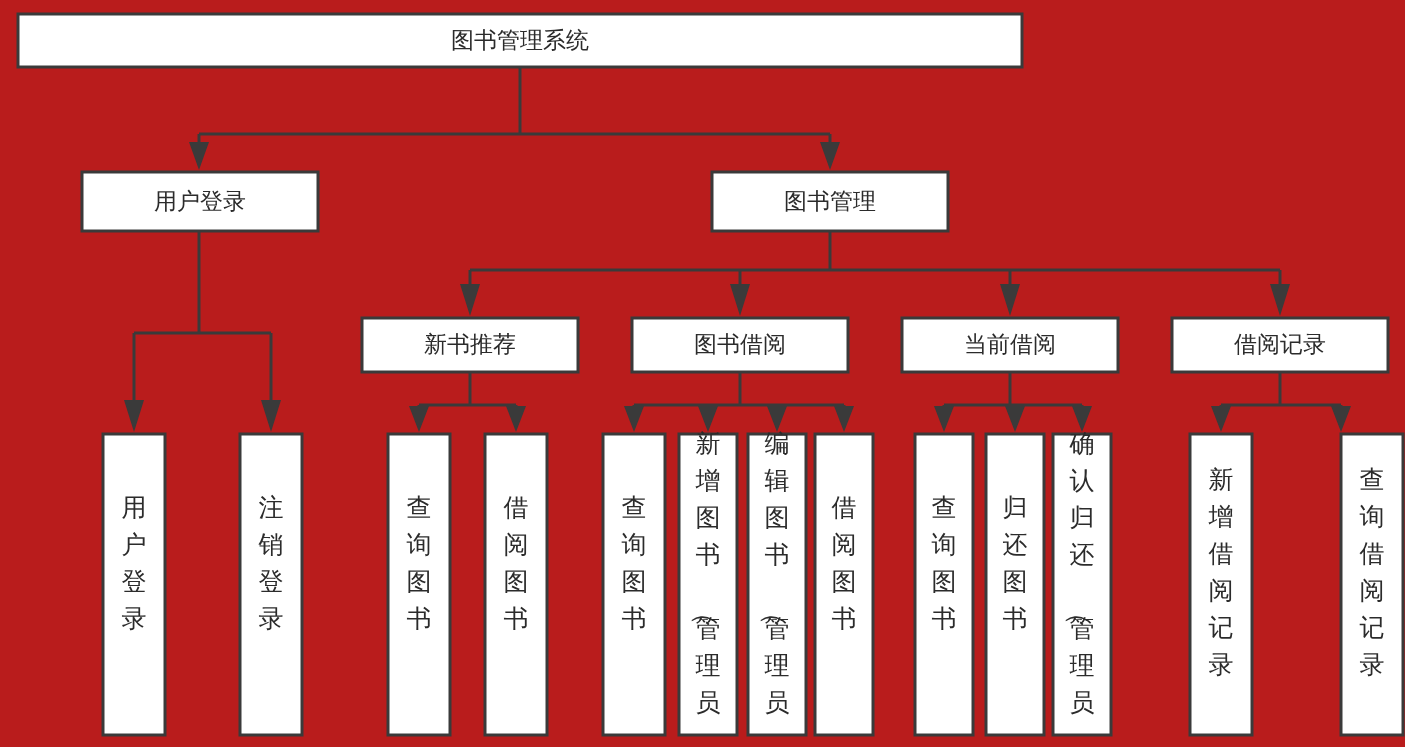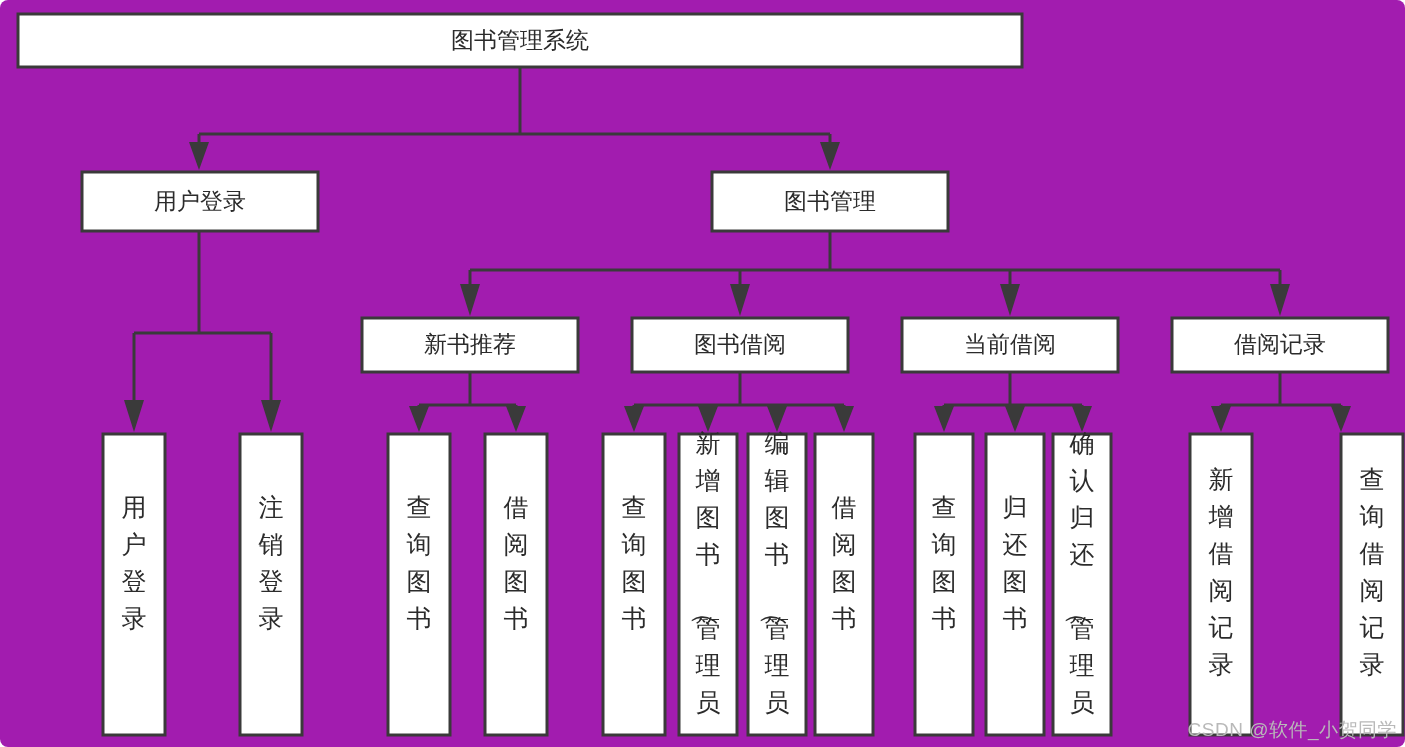--- a/index.html
+++ b/index.html
@@ -8,23 +8,22 @@
     padding: 0;
     background: #ffffff;
   }
   body {
     font-family: "Liberation Sans", "DejaVu Sans", sans-serif;
   }
   #diagram-root {
     position: relative;
     width: 1405px;
     height: 747px;
-    background: #a21caf;
+    background: #b91c1c;
     overflow: hidden;
-    border-radius: 8px;
   }
   svg.diagram-canvas {
     position: absolute;
     left: 0;
     top: 0;
     width: 1405px;
     height: 747px;
     display: block;
   }
   .node-rect {
@@ -221,14 +220,13 @@
       <rect class="node-rect" x="1190" y="434" width="62" height="301"></rect>
       <text class="vertical-label" x="1221" y="488"><tspan x="1221" y="488">新</tspan><tspan x="1221" y="525">增</tspan><tspan x="1221" y="562">借</tspan><tspan x="1221" y="599">阅</tspan><tspan x="1221" y="636">记</tspan><tspan x="1221" y="673">录</tspan></text>
     </g>
     <g>
       <rect class="node-rect" x="1341" y="434" width="62" height="301"></rect>
       <text class="vertical-label" x="1372" y="488"><tspan x="1372" y="488">查</tspan><tspan x="1372" y="525">询</tspan><tspan x="1372" y="562">借</tspan><tspan x="1372" y="599">阅</tspan><tspan x="1372" y="636">记</tspan><tspan x="1372" y="673">录</tspan></text>
     </g>
 
   </svg>
 
-  <div class="watermark">CSDN @软件_小贺同学</div>
 </div>
 
 </body></html>

